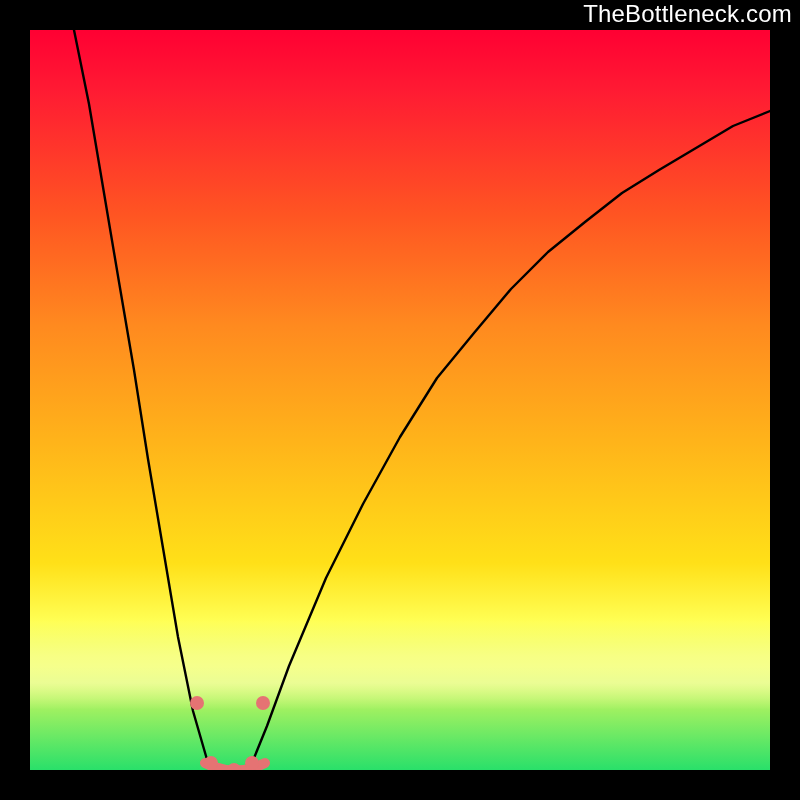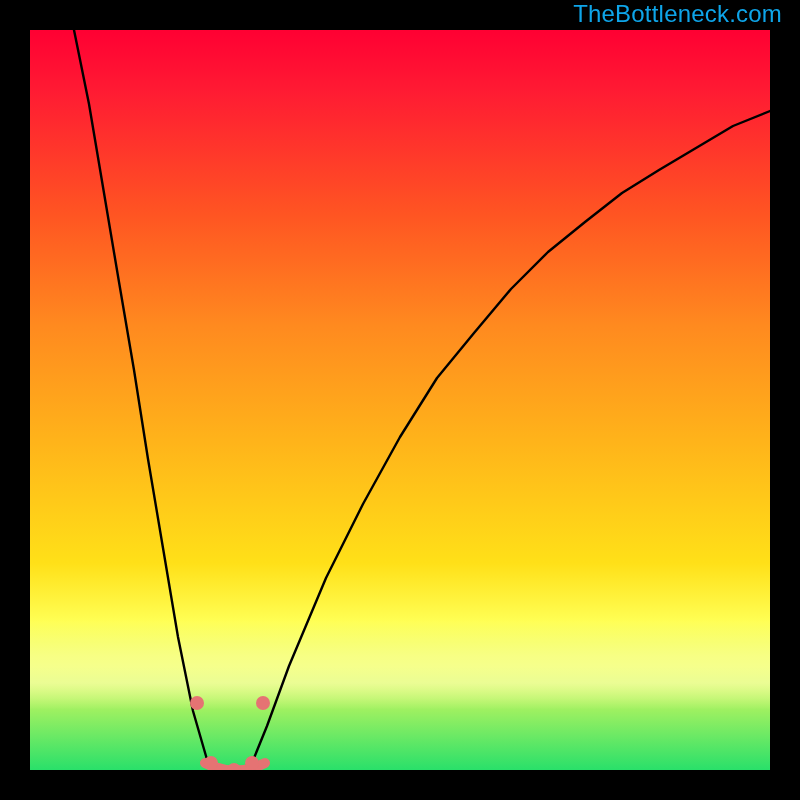--- a/index.html
+++ b/index.html
@@ -50,22 +50,22 @@
       rgba(255,255,100,0) 0%,
       rgba(255,255,160,0.55) 40%,
       rgba(255,255,180,0.6) 70%,
       rgba(255,255,160,0) 100%
     );
     pointer-events: none;
   }
   .watermark {
     position: absolute;
     top: 0px;
-    right: 18px;
-    color: #0ea5e9;
+    right: 8px;
+    color: #ffffff;
     font-size: 24px;
     font-weight: 400;
     letter-spacing: 0.2px;
     user-select: none;
     margin-left: 43px;
   }
   svg.curves {
     position: absolute;
     left: 0;
     top: 0;

